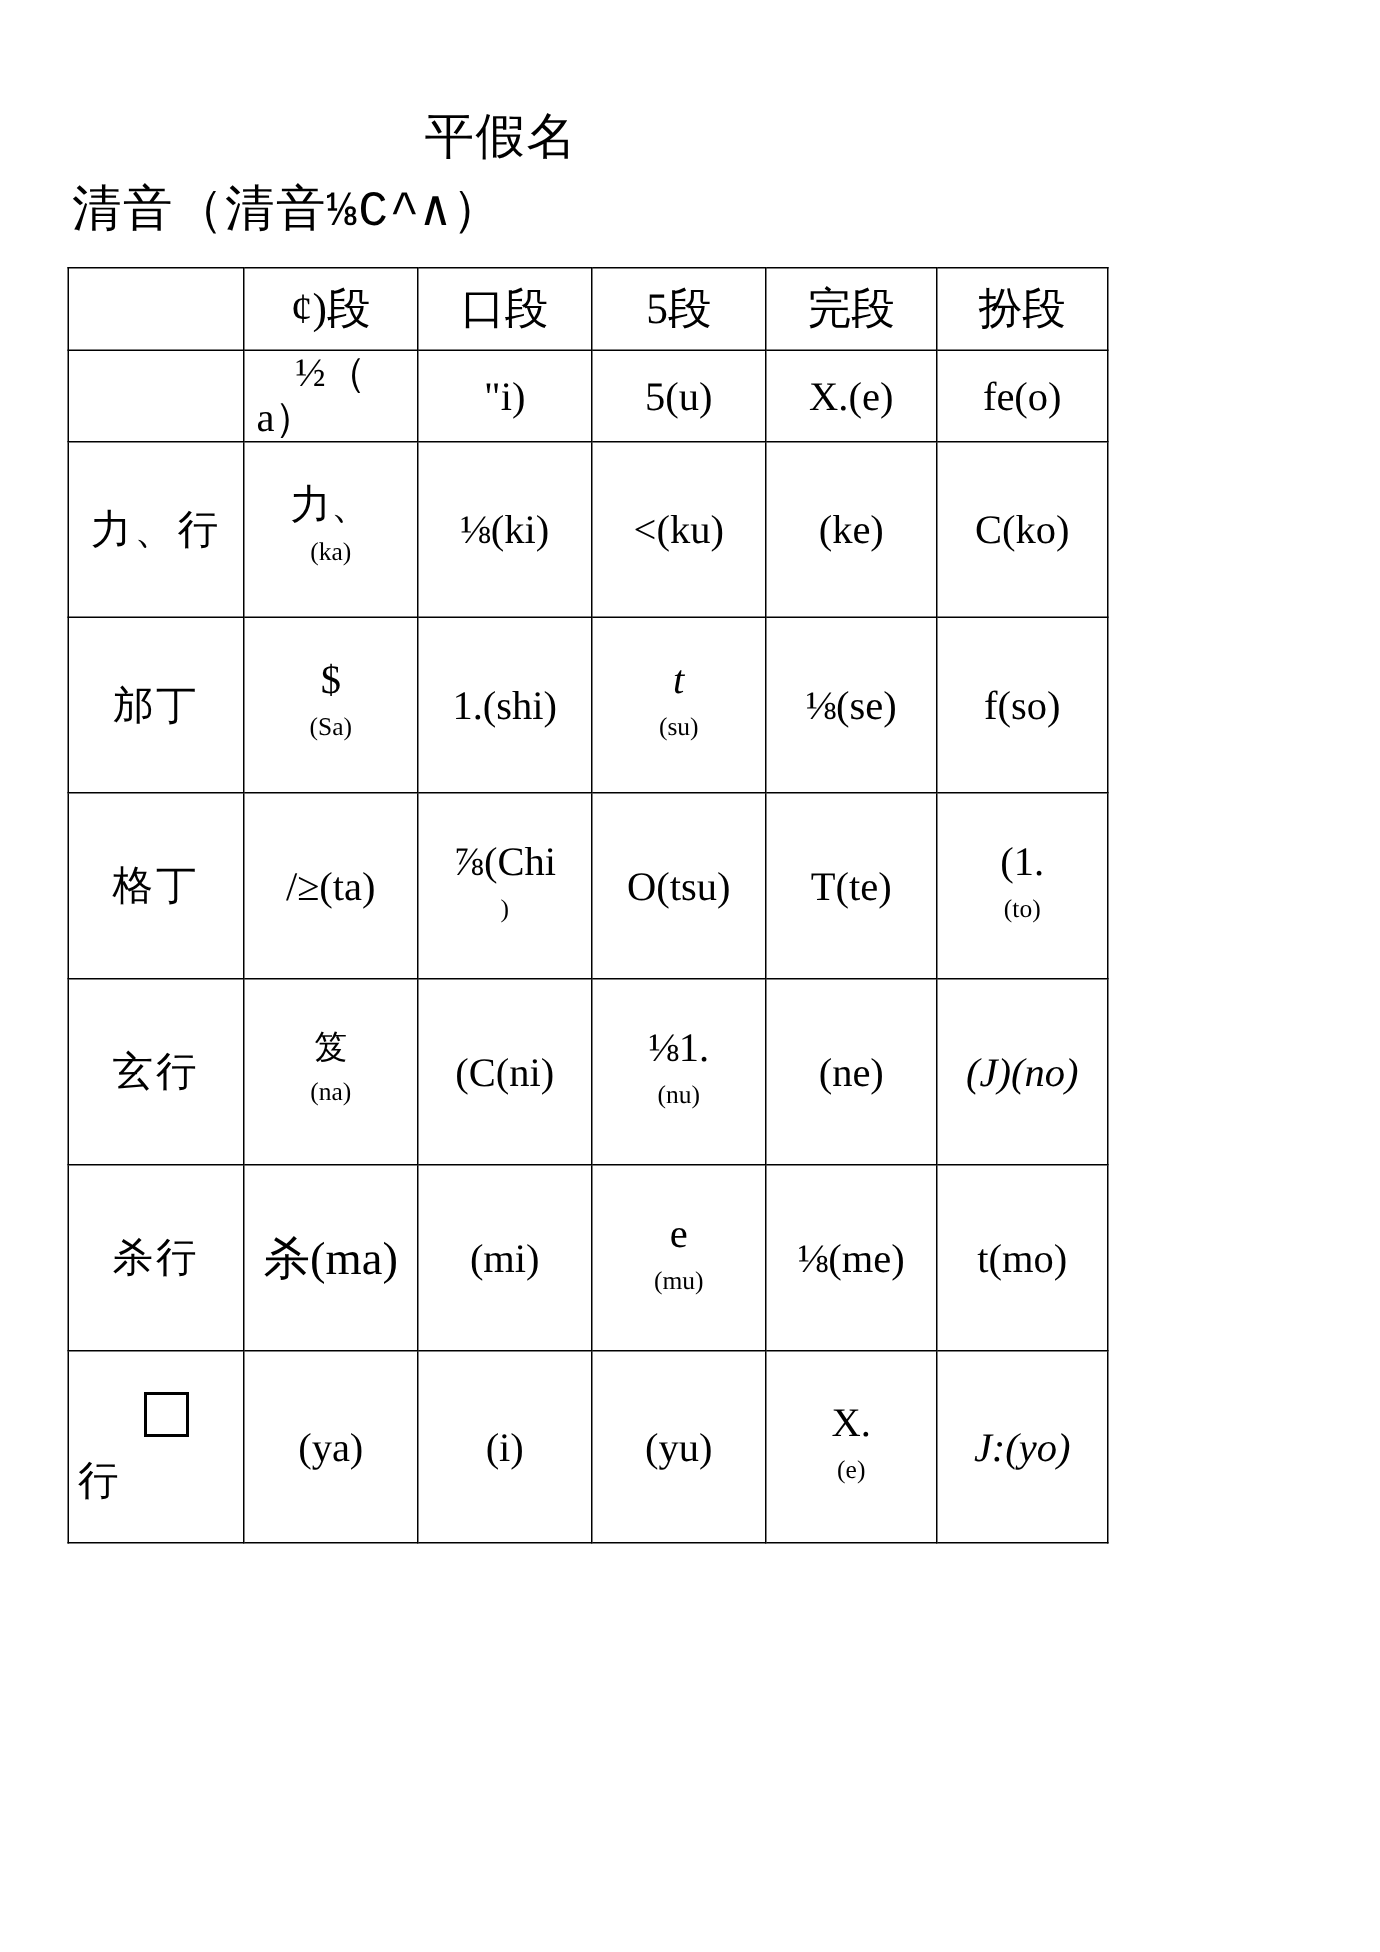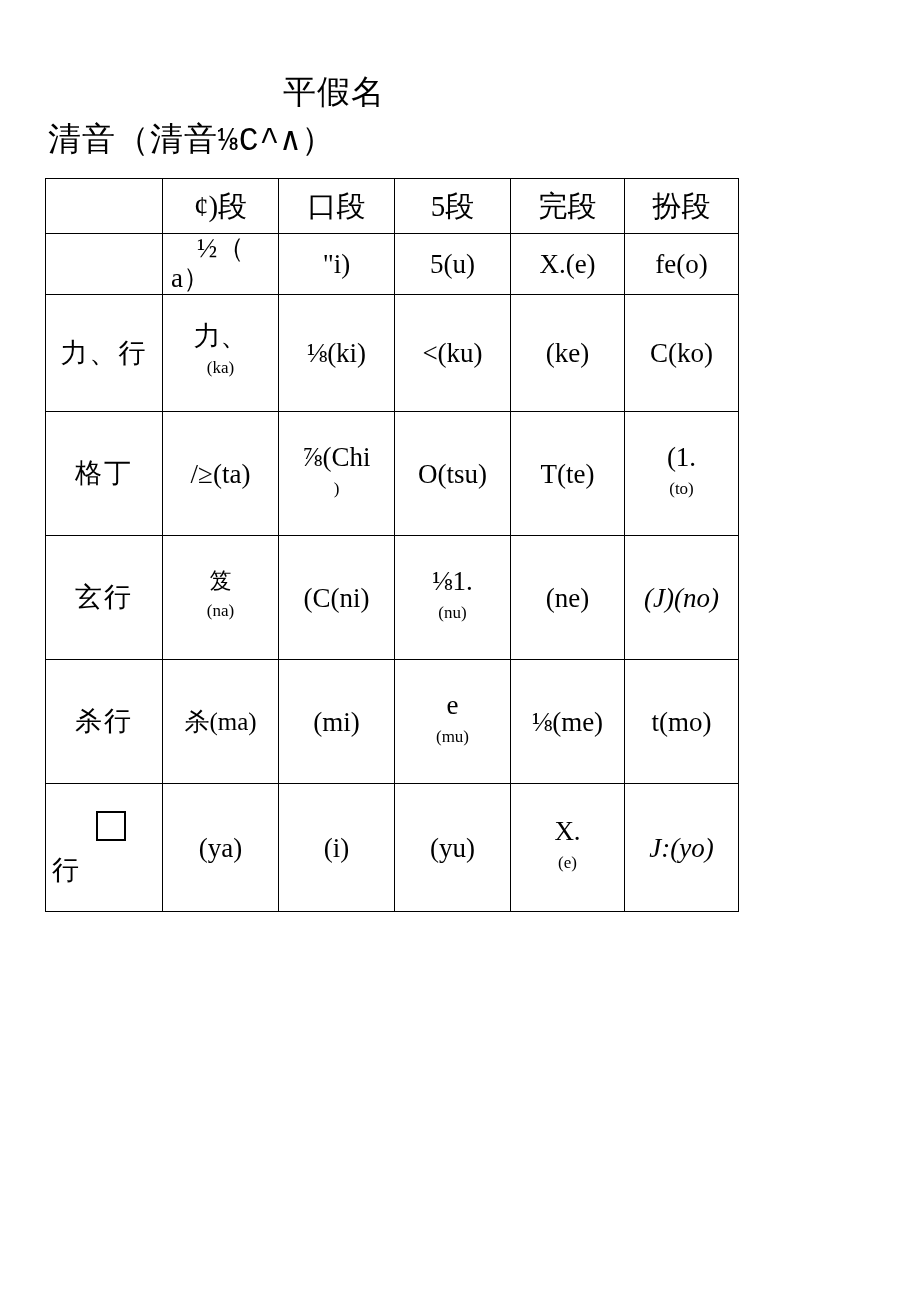--- a/index.html
+++ b/index.html
@@ -96,21 +96,21 @@
     line-height: 30px;
   }
   .cell2 .romaji {
     display: block;
     font-size: 17px;
     line-height: 34px;
   }
   .cell2.tight .kana { font-size: 22px; line-height: 26px; }
 
   .onerow { display: block; font-size: 27px; line-height: 30px; }
-  .onerow.small { font-size: 25px; }
+  .onerow.small { font-size: 31px; }
   .ital { font-style: italic; }
 
   
   .clipcell {
     position: relative;
     height: 58px;
     overflow: hidden;
     display: block;
   }
   .clipcell .l1 {
@@ -215,20 +215,44 @@
           <span class="onerow">&lt;(ku)</span>
         </td>
         <td>
           <span class="onerow">(ke)</span>
         </td>
         <td>
           <span class="onerow">C(ko)</span>
         </td>
       </tr>
 
+      <tr class="r-sa">
+        <td class="rowlabel">邡丁</td>
+        <td>
+          <span class="cell2">
+            <span class="kana">$</span>
+            <span class="romaji">(Sa)</span>
+          </span>
+        </td>
+        <td>
+          <span class="onerow">1.(shi)</span>
+        </td>
+        <td>
+          <span class="cell2">
+            <span class="kana ital">t</span>
+            <span class="romaji">(su)</span>
+          </span>
+        </td>
+        <td>
+          <span class="onerow">⅛(se)</span>
+        </td>
+        <td>
+          <span class="onerow">f(so)</span>
+        </td>
+      </tr>
 
       <tr class="r-ta">
         <td class="rowlabel">格丁</td>
         <td>
           <span class="onerow">/≥(ta)</span>
         </td>
         <td>
           <span class="cell2">
             <span class="kana">⅞(Chi</span>
             <span class="romaji">)</span>

